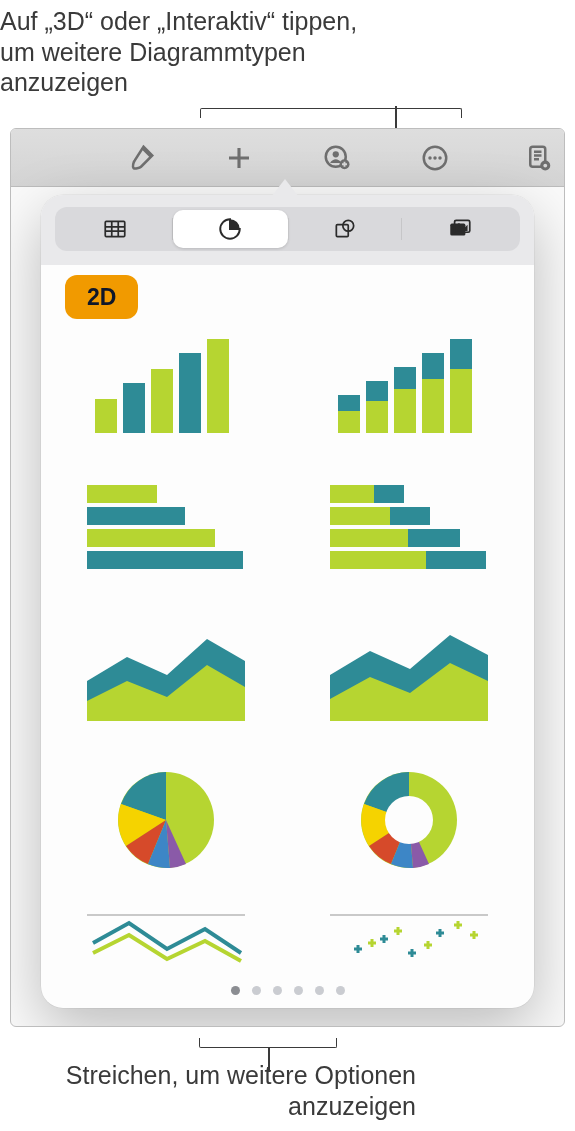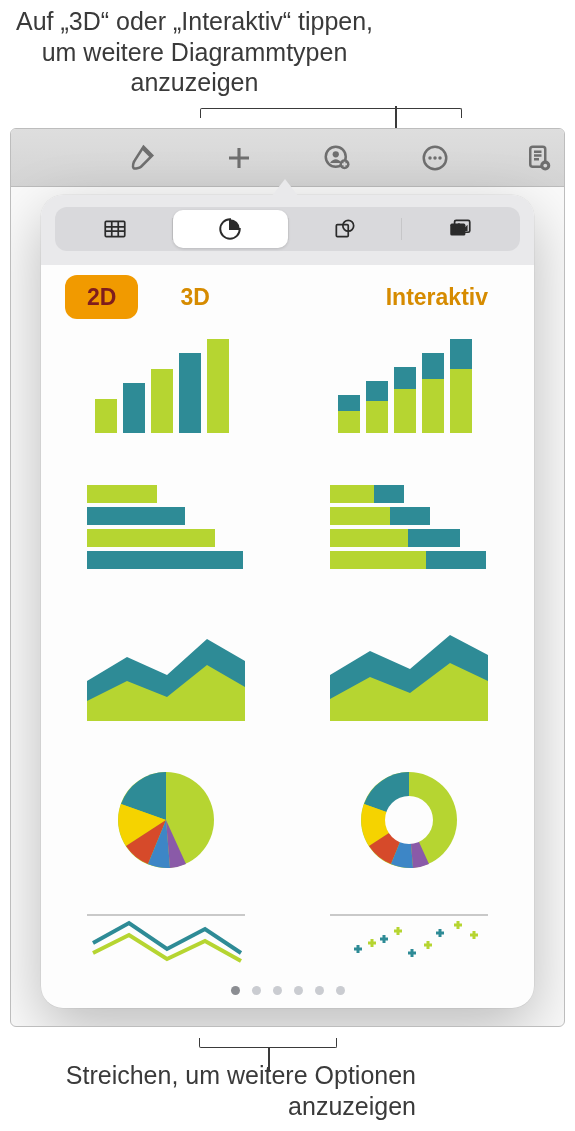--- a/index.html
+++ b/index.html
@@ -11,21 +11,21 @@
     position: relative;
     overflow: hidden;
     font-size: 25px;
     color: #3a3a3a;
   }
 
   
   .callout-top {
     position: absolute;
     top: 6px; left: 0; width: 575px;
-    text-align: center;
+    text-align: left;
     padding-right: 186px;
     line-height: 1.22;
   }
   .callout-top .leader {
     position: absolute;
     top: 102px;
     left: 200px;
     height: 10px;
     width: 262px;
     border-top: 1.5px solid #3a3a3a;
@@ -149,21 +149,21 @@
     font-size: 23px;
     font-weight: 600;
     color: #d68b00;
     height: 44px;
     display: flex; align-items: center; justify-content: center;
     border-radius: 12px;
     padding: 0 22px;
   }
   .seg-types .typeseg.active {
     background: #f19a00;
-    color: #7f1d1d;
+    color: #0f172a;
   }
   .seg-types .spacer { flex: 1; }
 
   .chart-grid {
     flex: 1;
     padding: 6px 24px 0;
     display: grid;
     grid-template-columns: 1fr 1fr;
     grid-auto-rows: 122px;
     column-gap: 40px;
@@ -279,27 +279,21 @@
               <path d="M9 13l3-3 3 2 4-4v6z" fill="#2b2b2b"></path>
             </svg>
         </div>
       </div>
     </div>
 
     <div class="seg-types">
       <div class="typeseg active">
           <span>2D</span>
         </div>
-      <div class="typeseg">
-          <span>3D</span>
-        </div>
       <div class="spacer"></div>
-      <div class="typeseg">
-          <span>Interaktiv</span>
-        </div>
     </div>
 
     <div class="chart-grid">
 
       <div class="chart-cell">
         <svg viewBox="0 0 170 110">
           <rect class="c-green" x="14" y="66" width="22" height="34"></rect>
           <rect class="c-teal" x="42" y="50" width="22" height="50"></rect>
           <rect class="c-green" x="70" y="36" width="22" height="64"></rect>
           <rect class="c-teal" x="98" y="20" width="22" height="80"></rect>

